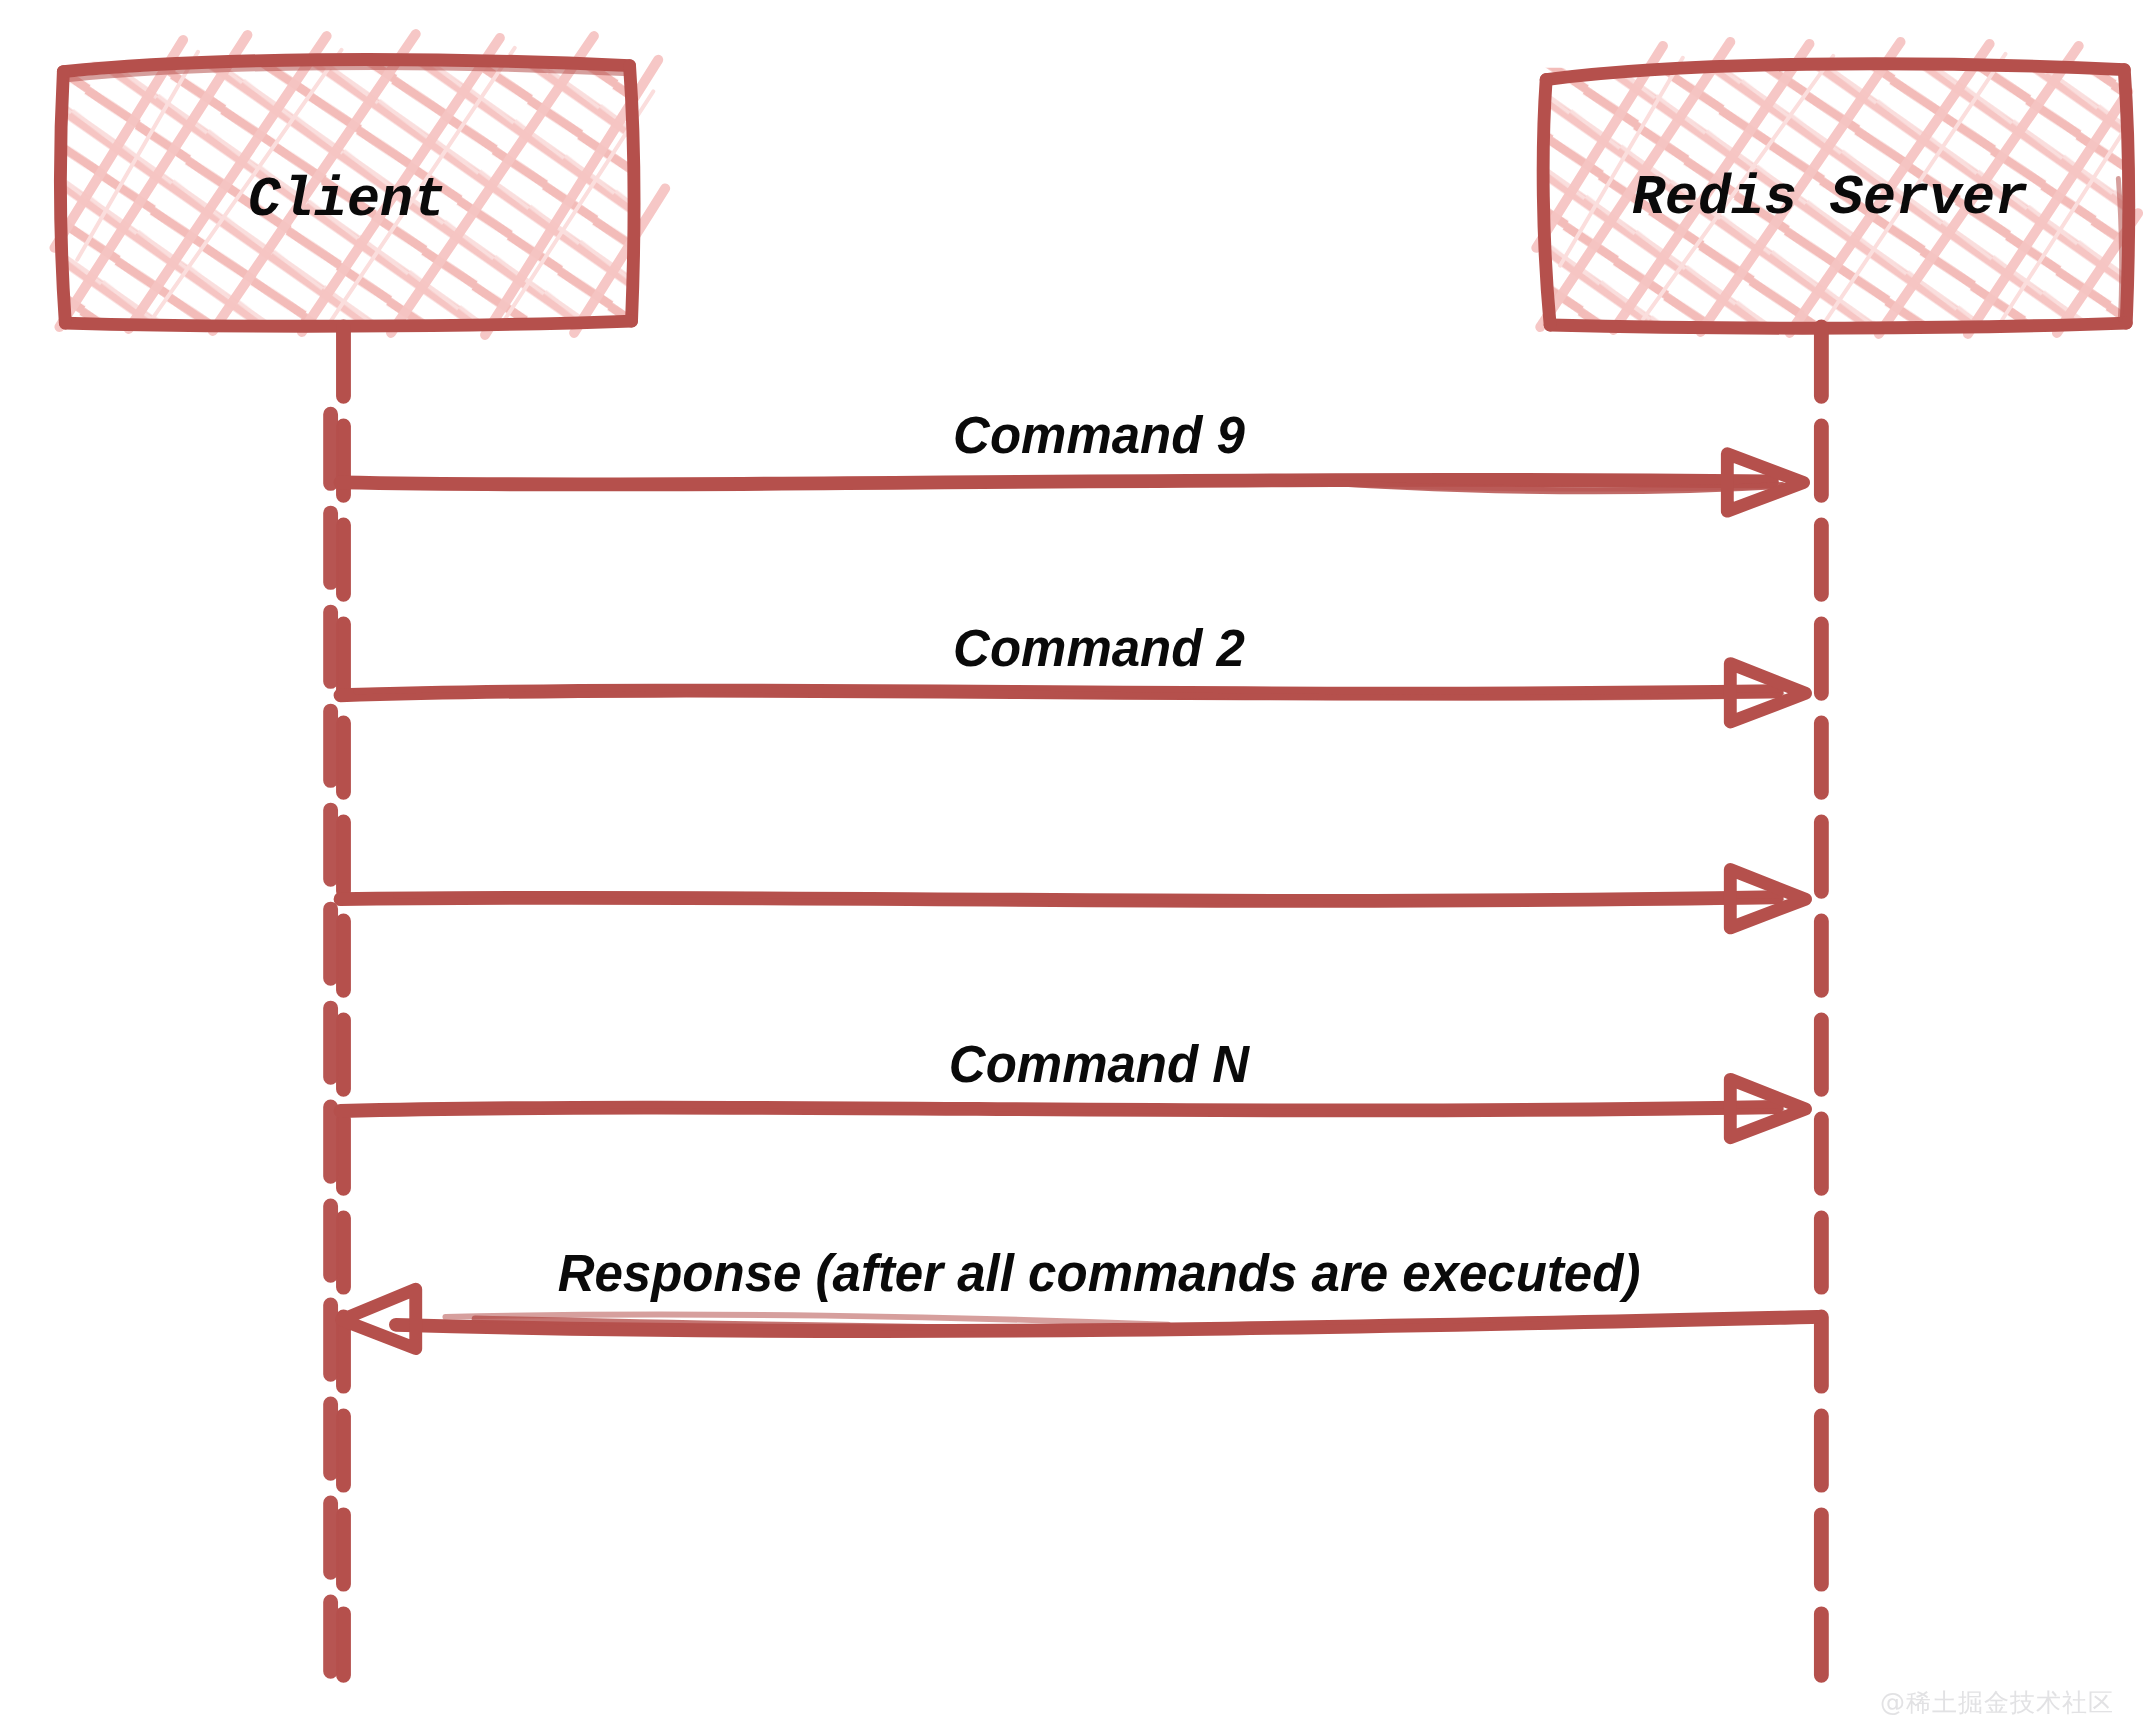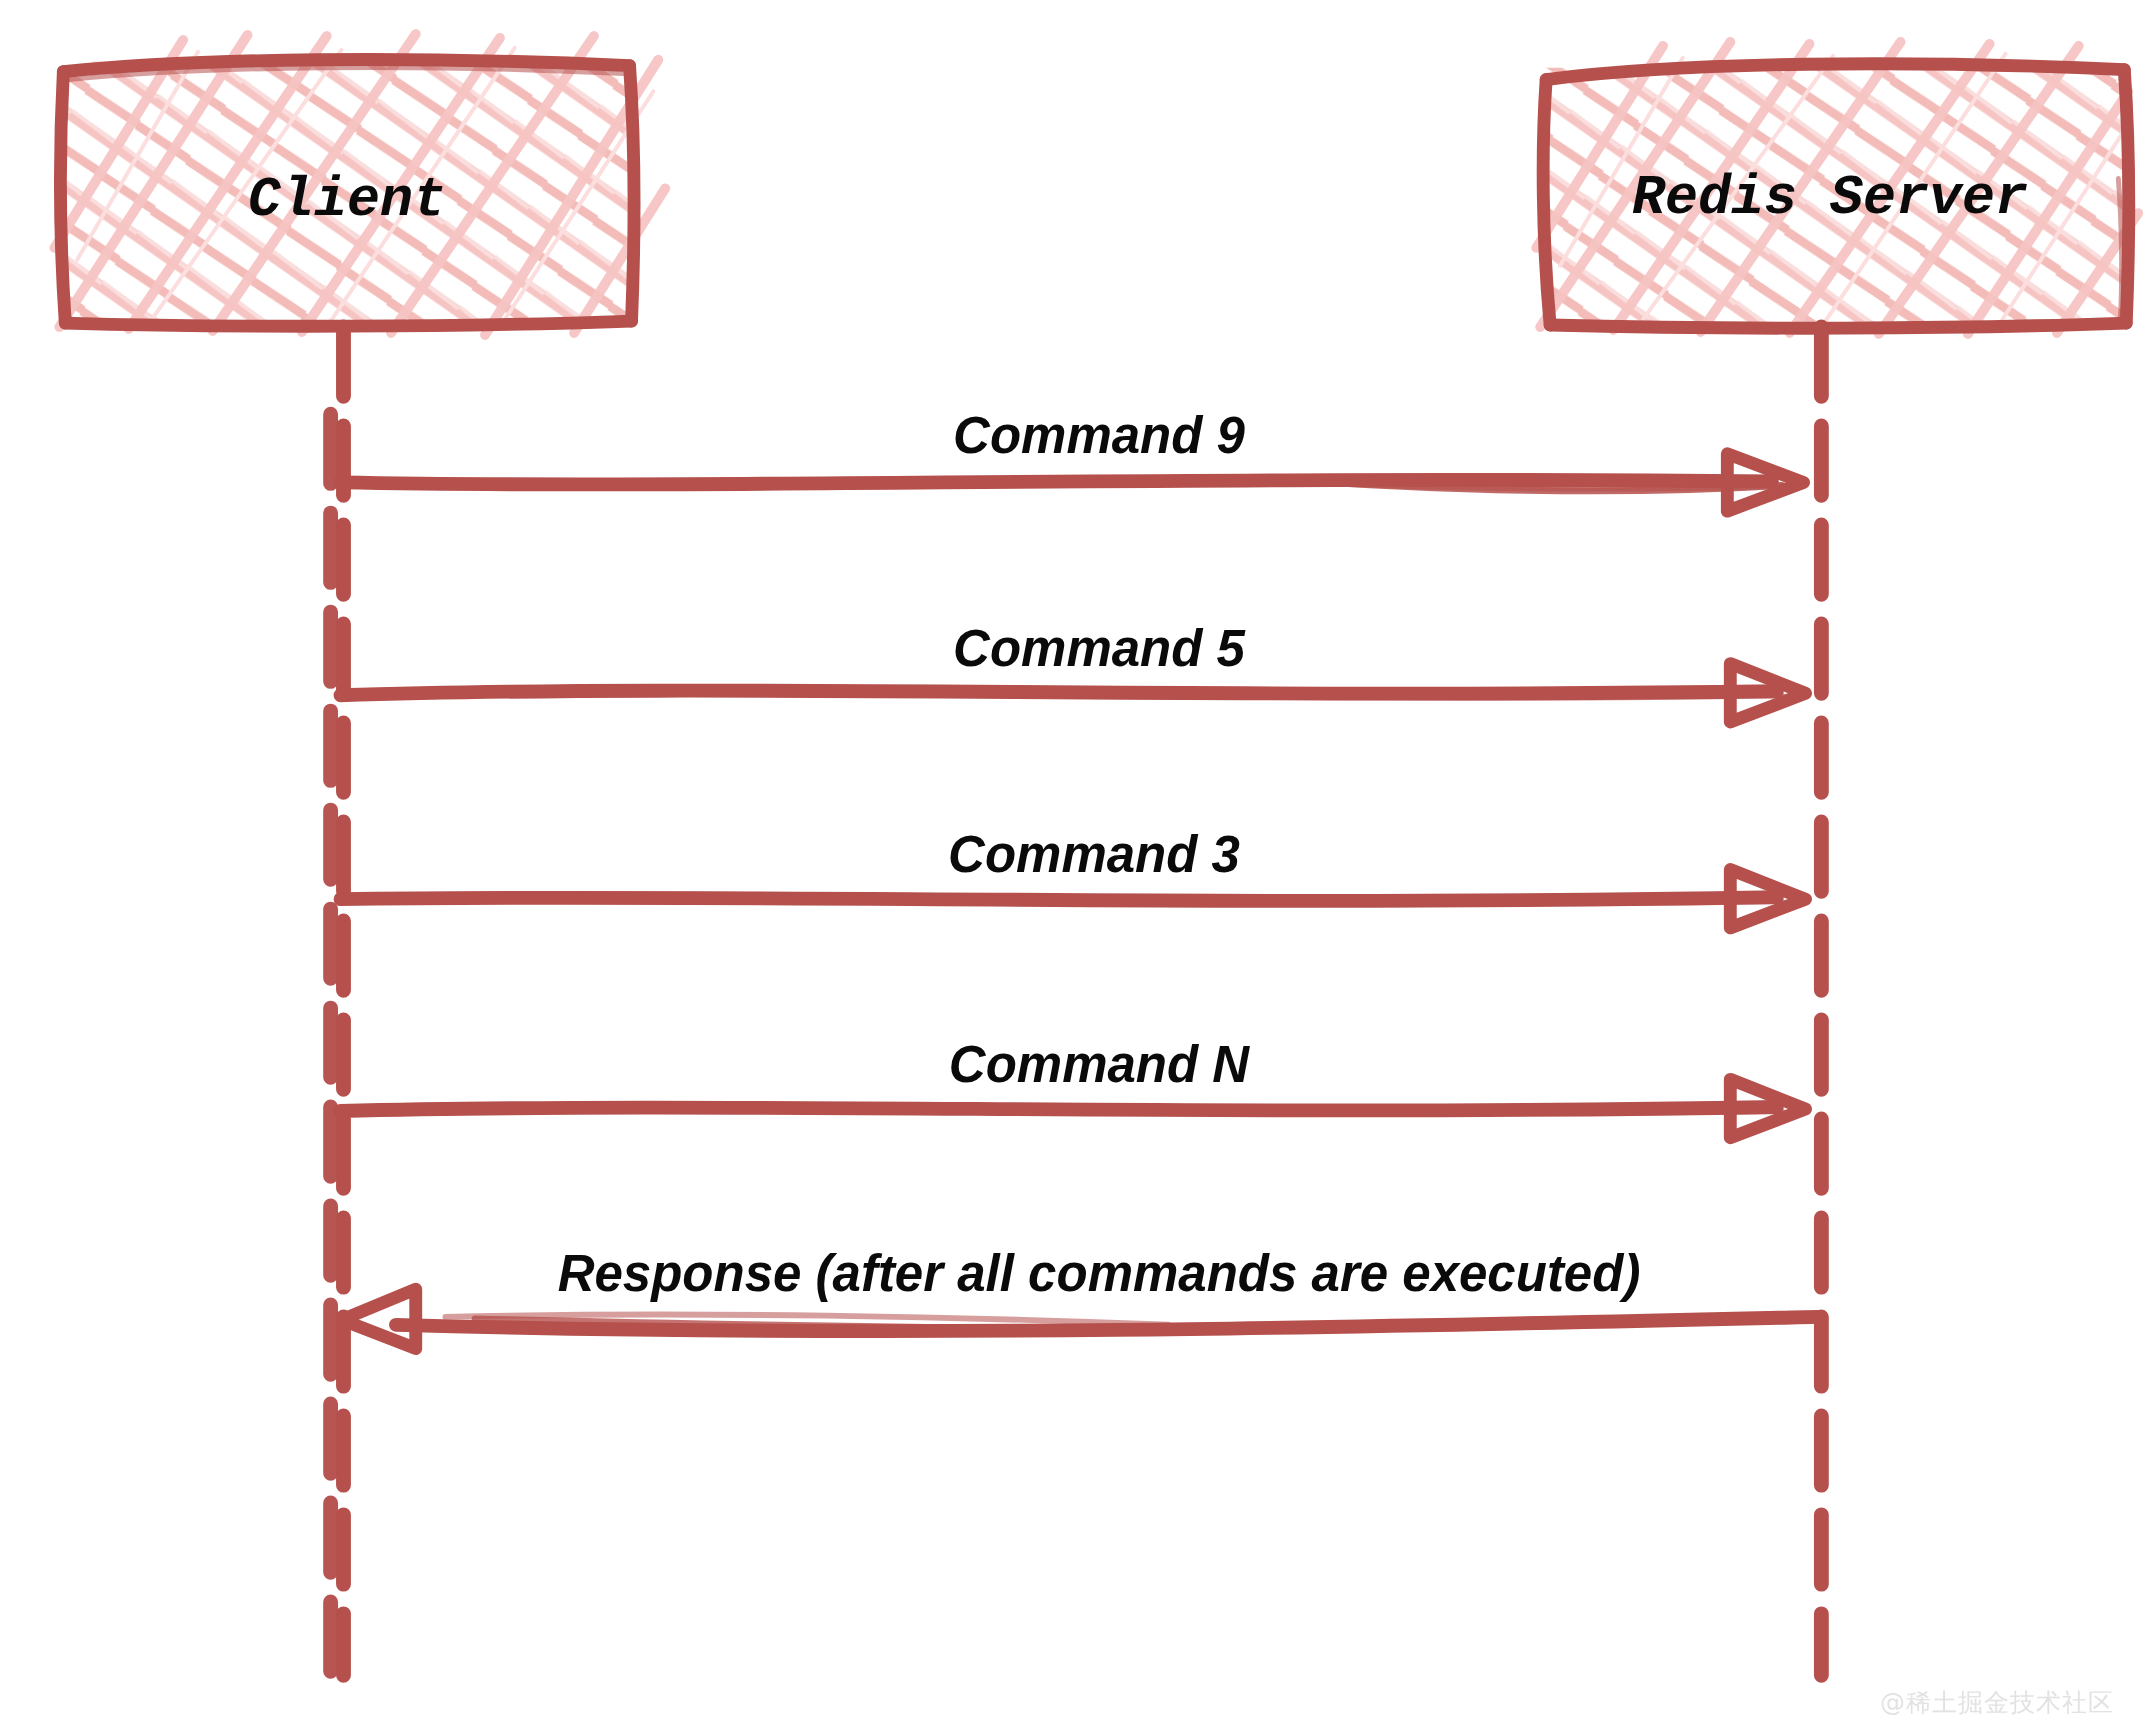--- a/index.html
+++ b/index.html
@@ -181,23 +181,22 @@
       <path d="M 420 1302 L 345 1333 L 420 1362 Z" stroke="#b5504c" stroke-width="13" fill="none" stroke-linejoin="round" stroke-linecap="round"></path>
     </g>
   </svg>
 
   <div class="box-label" style="left:347px; top:200px;">Client</div>
 
   <div class="box-label" style="left:1830px; top:198px;">Redis Server</div>
 
   <div class="msg-label" style="left:1099px; top:465px;">Command 9</div>
 
-  <div class="msg-label" style="left:1099px; top:678px;">Command 5</div>
-
-  <div class="msg-label" style="left:1094px; top:884px;">Command 3</div>
+  <div class="msg-label" style="left:1099px; top:678px;">Command 2</div>
+
 
   <div class="msg-label" style="left:1099px; top:1303px;">Response (after all commands are executed)</div>
 
   <div class="msg-label" style="left:1099px; top:1094px;">Command N</div>
 
   <div class="watermark">@稀土掘金技术社区</div>
 
 </div>
 
 

